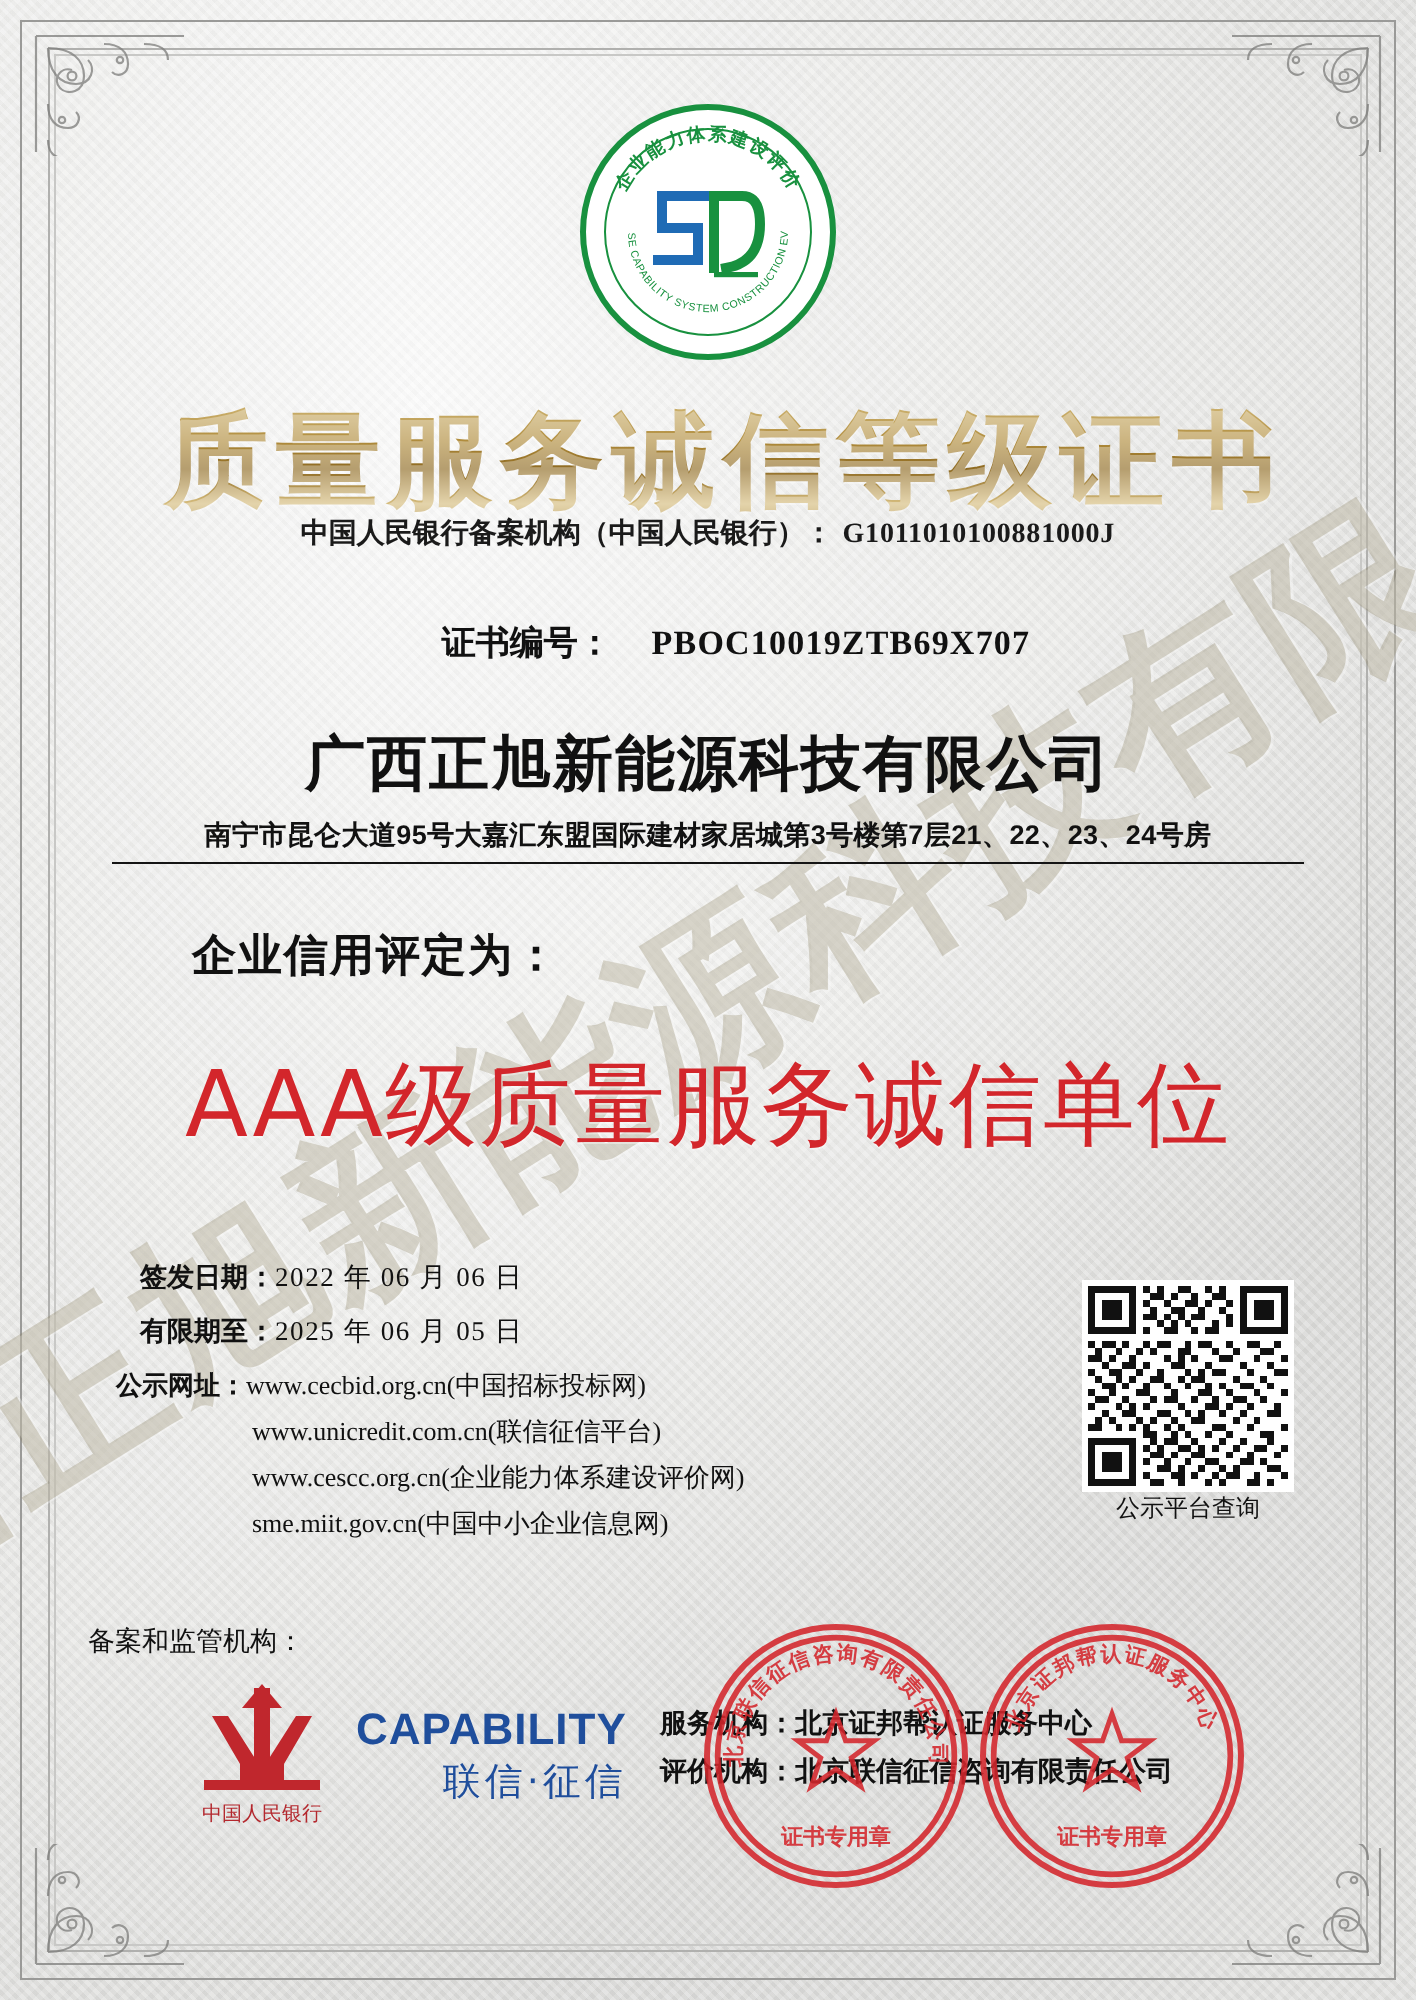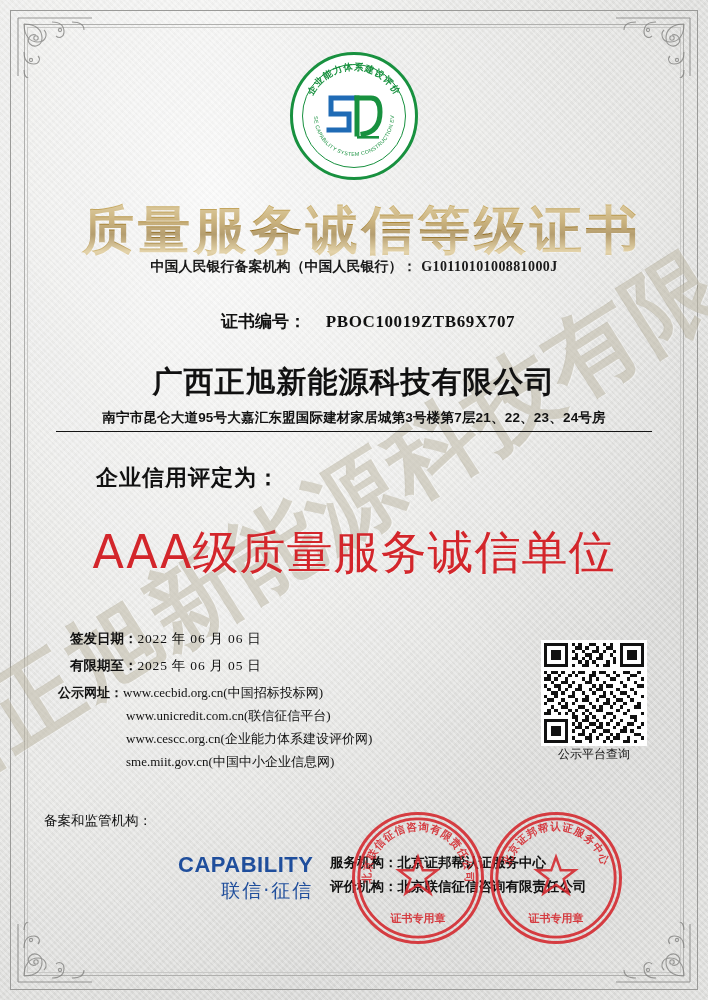--- a/index.html
+++ b/index.html
@@ -750,20 +750,34 @@
               <rect x="23" y="28" width="2" height="1"></rect>
               <rect x="26" y="28" width="1" height="1"></rect>
           </g>
         </svg>
       </div>
       <div class="qr-caption">公示平台查询</div>
     </div>
 
     <div class="reg-label">备案和监管机构：</div>
 
+    <div class="pboc-logo">
+      <div class="pboc-mark">
+        <svg viewBox="0 0 74 58">
+          <g fill="#c0272d">
+            <rect x="33" y="4" width="8" height="50"></rect>
+            <path d="M37 2 L47 14 L27 14 Z"></path>
+            <path d="M12 18 L20 18 L34 40 L34 54 L26 54 L26 42 Z"></path>
+            <path d="M62 18 L54 18 L40 40 L40 54 L48 54 L48 42 Z"></path>
+            <rect x="8" y="50" width="58" height="5"></rect>
+          </g>
+        </svg>
+      </div>
+      <div class="pboc-caption">中国人民银行</div>
+    </div>
 
     <div class="unicredit">
       <div class="en">CAPABILITY</div>
       <div class="cn">联信·征信</div>
     </div>
 
     <div class="agency-lines">
       <div>服务机构：北京证邦帮认证服务中心</div>
       <div>评价机构：北京联信征信咨询有限责任公司</div>
     </div>

